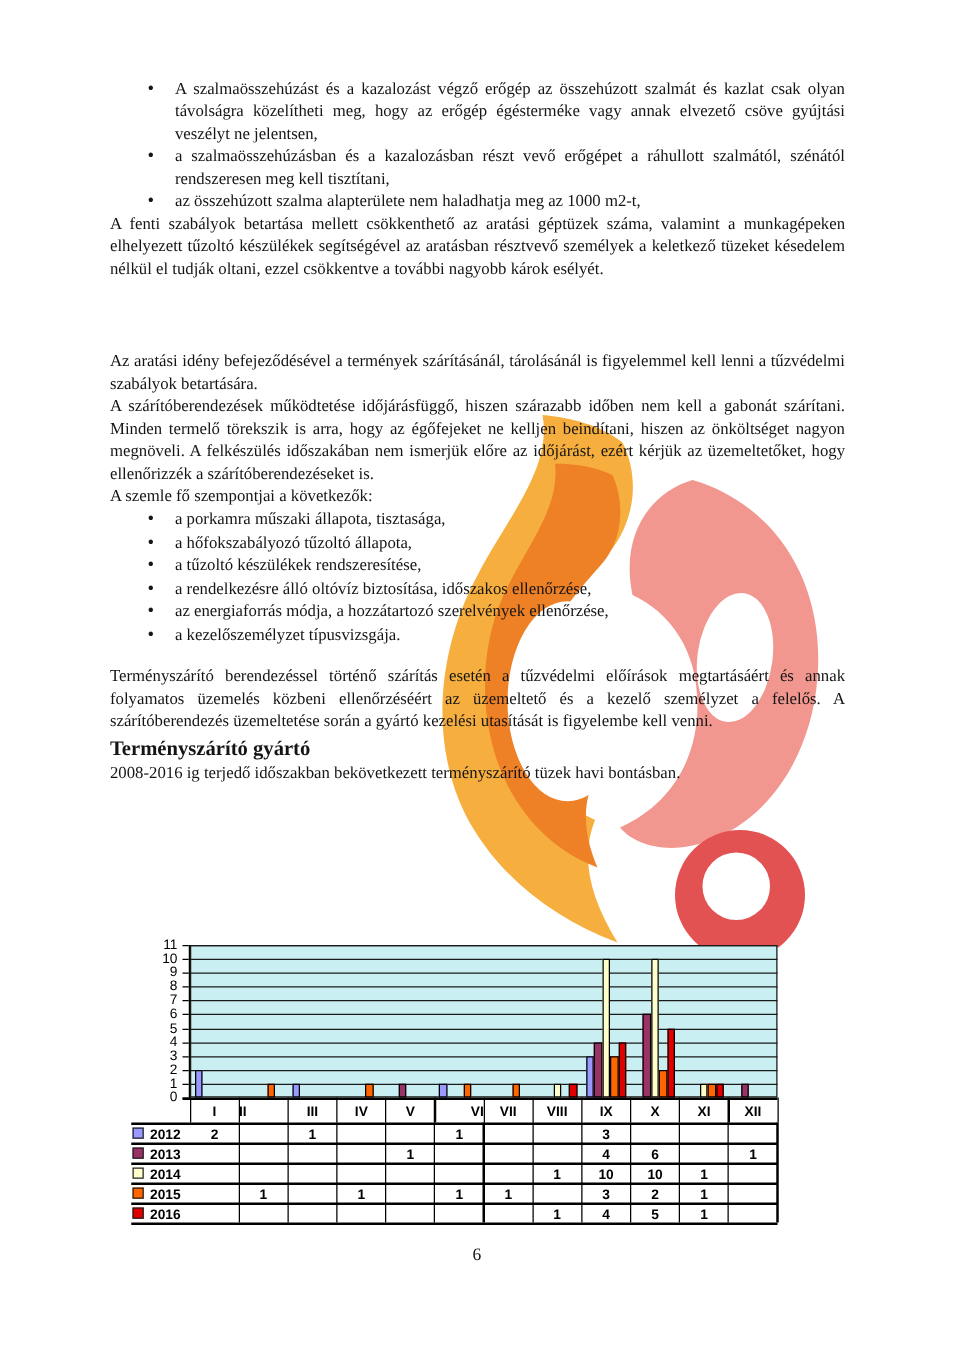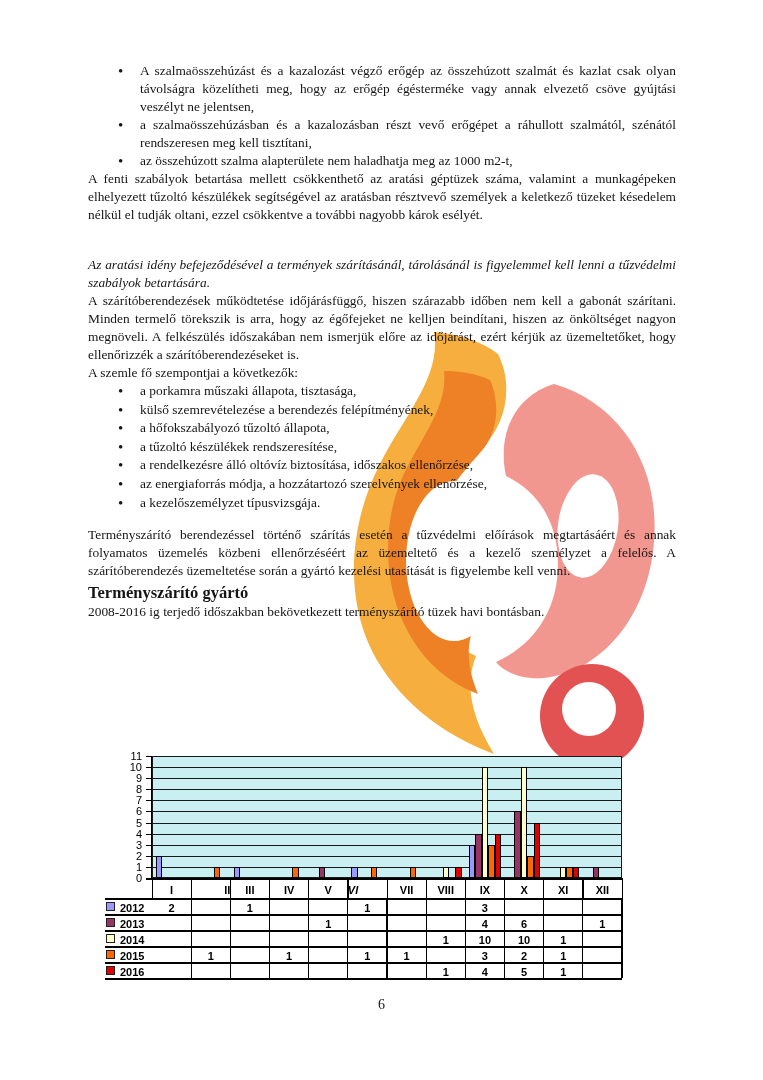--- a/index.html
+++ b/index.html
@@ -22,21 +22,21 @@
     position: absolute;
     left: 88px; top: 62px; width: 588px;
     z-index: 1;
     font-size: 13.4px; line-height: 18px;
   }
   ul.blist { list-style: none; padding-left: 52px; }
   ul.blist li { position: relative; text-align: justify; }
   ul.blist li::before { content: "\2022"; position: absolute; left: -22px; top: 0; font-size: 15px; }
   ul.blist2 li { line-height: 18.6px; }
   p.just { text-align: justify; }
-  .gap-harvest { margin-top: 32px; font-style: italic; }
+  .gap-harvest { margin-top: 56px; }
   h2.sect { font-size: 17px; font-weight: bold; margin-top: 20px; margin-bottom: 16px; letter-spacing: 0.2px; }
   h2.sect2 { font-size: 16.5px; font-weight: bold; margin-top: 2px; line-height: 21px; }
   .gap-resp { margin-top: 14px; }
   .chart {
     position: absolute; left: 0; top: 748px;
     width: 763px; height: 235px;
     z-index: 1;
     font-family: "Liberation Sans", sans-serif;
   }
   .chart div { position: absolute; }
@@ -73,21 +73,20 @@
     <p class="just">A fenti szabályok betartása mellett csökkenthető az aratási géptüzek száma, valamint a munkagépeken elhelyezett tűzoltó készülékek segítségével az aratásban résztvevő személyek a keletkező tüzeket késedelem nélkül el tudják oltani, ezzel csökkentve a további nagyobb károk esélyét.</p>
 
     <p class="just gap-harvest">Az aratási idény befejeződésével a termények szárításánál, tárolásánál is figyelemmel kell lenni a tűzvédelmi szabályok betartására.</p>
 
 
     <p class="just">A szárítóberendezések működtetése időjárásfüggő, hiszen szárazabb időben nem kell a gabonát szárítani. Minden termelő törekszik is arra, hogy az égőfejeket ne kelljen beindítani, hiszen az önköltséget nagyon megnöveli. A felkészülés időszakában nem ismerjük előre az időjárást, ezért kérjük az üzemeltetőket, hogy ellenőrizzék a szárítóberendezéseket is.</p>
     <p>A szemle fő szempontjai a következők:</p>
 
     <ul class="blist blist2">
       <li>a porkamra műszaki állapota, tisztasága,</li>
-      <li>külső szemrevételezése a berendezés felépítményének,</li>
       <li>a hőfokszabályozó tűzoltó állapota,</li>
       <li>a tűzoltó készülékek rendszeresítése,</li>
       <li>a rendelkezésre álló oltóvíz biztosítása, időszakos ellenőrzése,</li>
       <li>az energiaforrás módja, a hozzátartozó szerelvények ellenőrzése,</li>
       <li>a kezelőszemélyzet típusvizsgája.</li>
     </ul>
 
     <p class="just gap-resp">Terményszárító berendezéssel történő szárítás esetén a tűzvédelmi előírások megtartásáért és annak folyamatos üzemelés közbeni ellenőrzéséért az üzemeltető és a kezelő személyzet a felelős. A szárítóberendezés üzemeltetése során a gyártó kezelési utasítását is figyelembe kell venni.</p>
 
     <h2 class="sect2">Terményszárító gyártó</h2>
@@ -164,25 +163,25 @@
       <div style="left: 308.167px; top: 130px; width: 1.2px; height: 20px; background: rgb(0, 0, 0);"></div>
       <div style="left: 347.333px; top: 130px; width: 1.2px; height: 20px; background: rgb(0, 0, 0);"></div>
       <div style="left: 386.5px; top: 130px; width: 1.2px; height: 20px; background: rgb(0, 0, 0);"></div>
       <div style="left: 425.667px; top: 130px; width: 1.2px; height: 20px; background: rgb(0, 0, 0);"></div>
       <div style="left: 464.833px; top: 130px; width: 1.2px; height: 20px; background: rgb(0, 0, 0);"></div>
       <div style="left: 504px; top: 130px; width: 1.2px; height: 20px; background: rgb(0, 0, 0);"></div>
       <div style="left: 543.167px; top: 130px; width: 1.2px; height: 20px; background: rgb(0, 0, 0);"></div>
       <div style="left: 582.333px; top: 130px; width: 1.2px; height: 20px; background: rgb(0, 0, 0);"></div>
       <div style="left: 621.5px; top: 130px; width: 1.2px; height: 20px; background: rgb(0, 0, 0);"></div>
       <div class="lbl b" style="left: 152px; top: 136px; width: 39.1667px; text-align: center;">I</div>
-      <div class="lbl b" style="left: 191.167px; top: 136px; width: 39.1667px; text-align: right;">II</div>
+      <div class="lbl b" style="left: 191.167px; top: 136px; width: 39.1667px; text-align: left;">II</div>
       <div class="lbl b" style="left: 230.333px; top: 136px; width: 39.1667px; text-align: center;">III</div>
       <div class="lbl b" style="left: 269.5px; top: 136px; width: 39.1667px; text-align: center;">IV</div>
       <div class="lbl b" style="left: 308.667px; top: 136px; width: 39.1667px; text-align: center;">V</div>
-      <div class="lbl b" style="left: 347.833px; top: 136px; width: 39.1667px; text-align: left; font-style: italic;">VI</div>
+      <div class="lbl b" style="left: 347.833px; top: 136px; width: 39.1667px; text-align: right;">VI</div>
       <div class="lbl b" style="left: 387px; top: 136px; width: 39.1667px; text-align: center;">VII</div>
       <div class="lbl b" style="left: 426.167px; top: 136px; width: 39.1667px; text-align: center;">VIII</div>
       <div class="lbl b" style="left: 465.333px; top: 136px; width: 39.1667px; text-align: center;">IX</div>
       <div class="lbl b" style="left: 504.5px; top: 136px; width: 39.1667px; text-align: center;">X</div>
       <div class="lbl b" style="left: 543.667px; top: 136px; width: 39.1667px; text-align: center;">XI</div>
       <div class="lbl b" style="left: 582.833px; top: 136px; width: 39.1667px; text-align: center;">XII</div>
       <div style="left: 105px; top: 150px; width: 517px; height: 2px; background: rgb(0, 0, 0);"></div>
       <div style="left: 105px; top: 166px; width: 517px; height: 2px; background: rgb(0, 0, 0);"></div>
       <div style="left: 105px; top: 182px; width: 517px; height: 2px; background: rgb(0, 0, 0);"></div>
       <div style="left: 105px; top: 198px; width: 517px; height: 2px; background: rgb(0, 0, 0);"></div>

